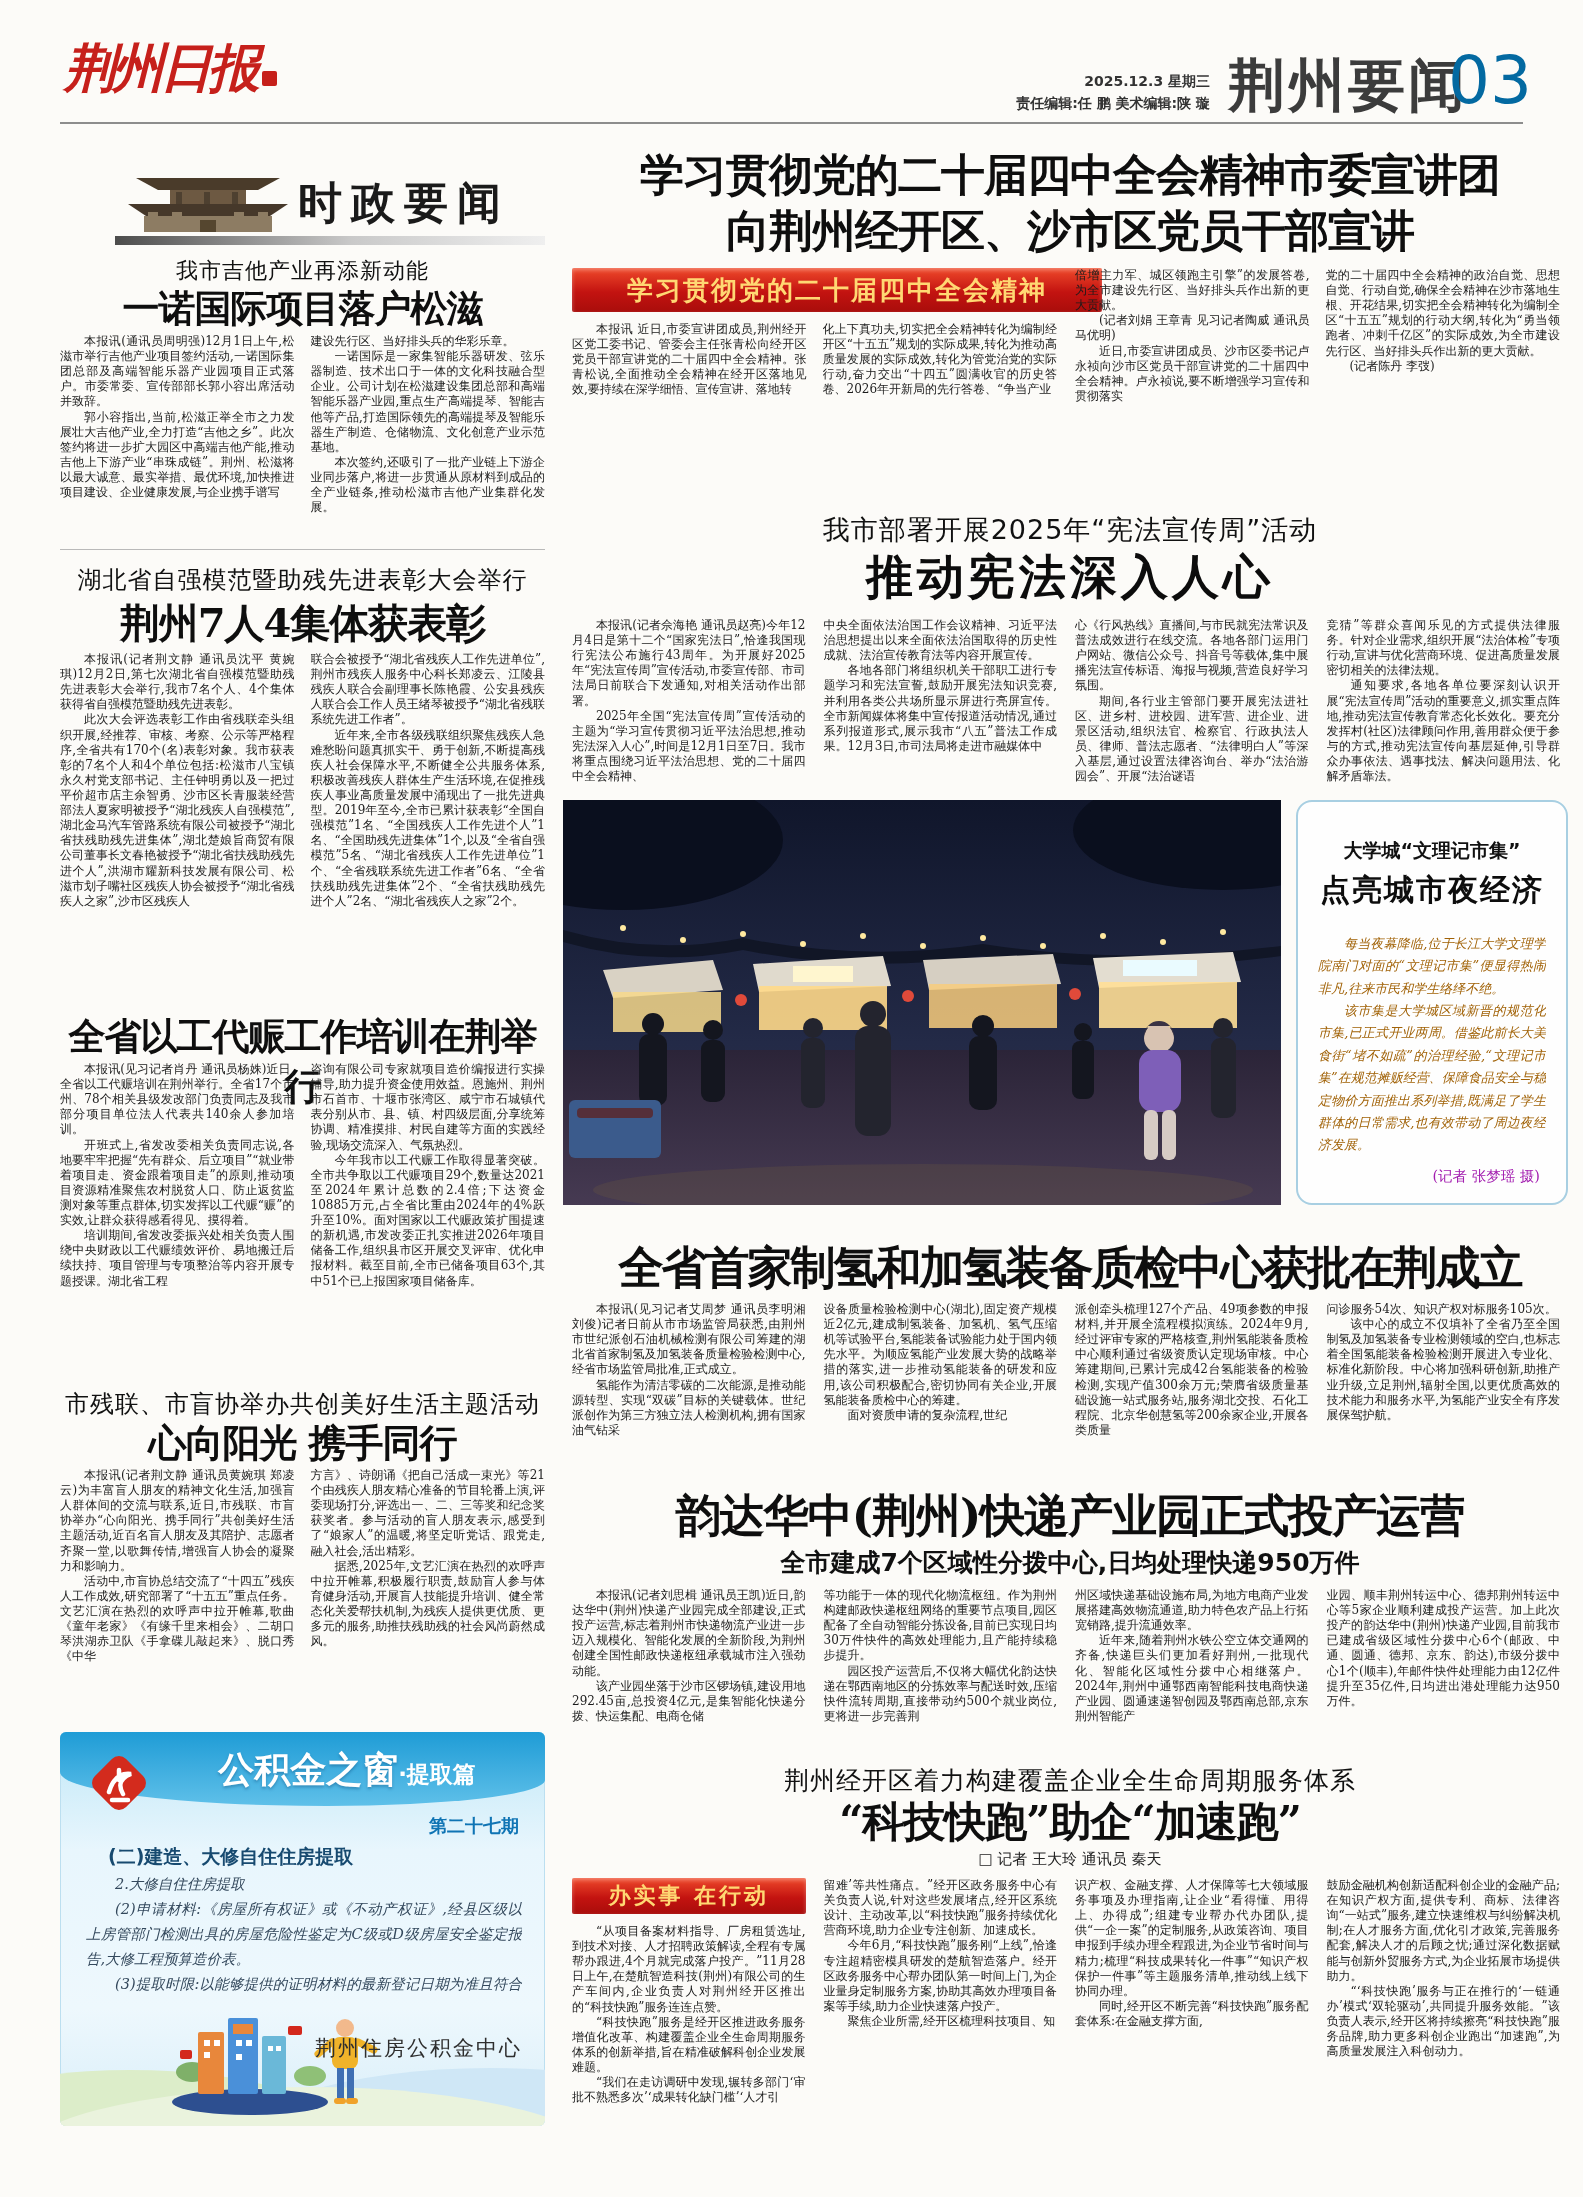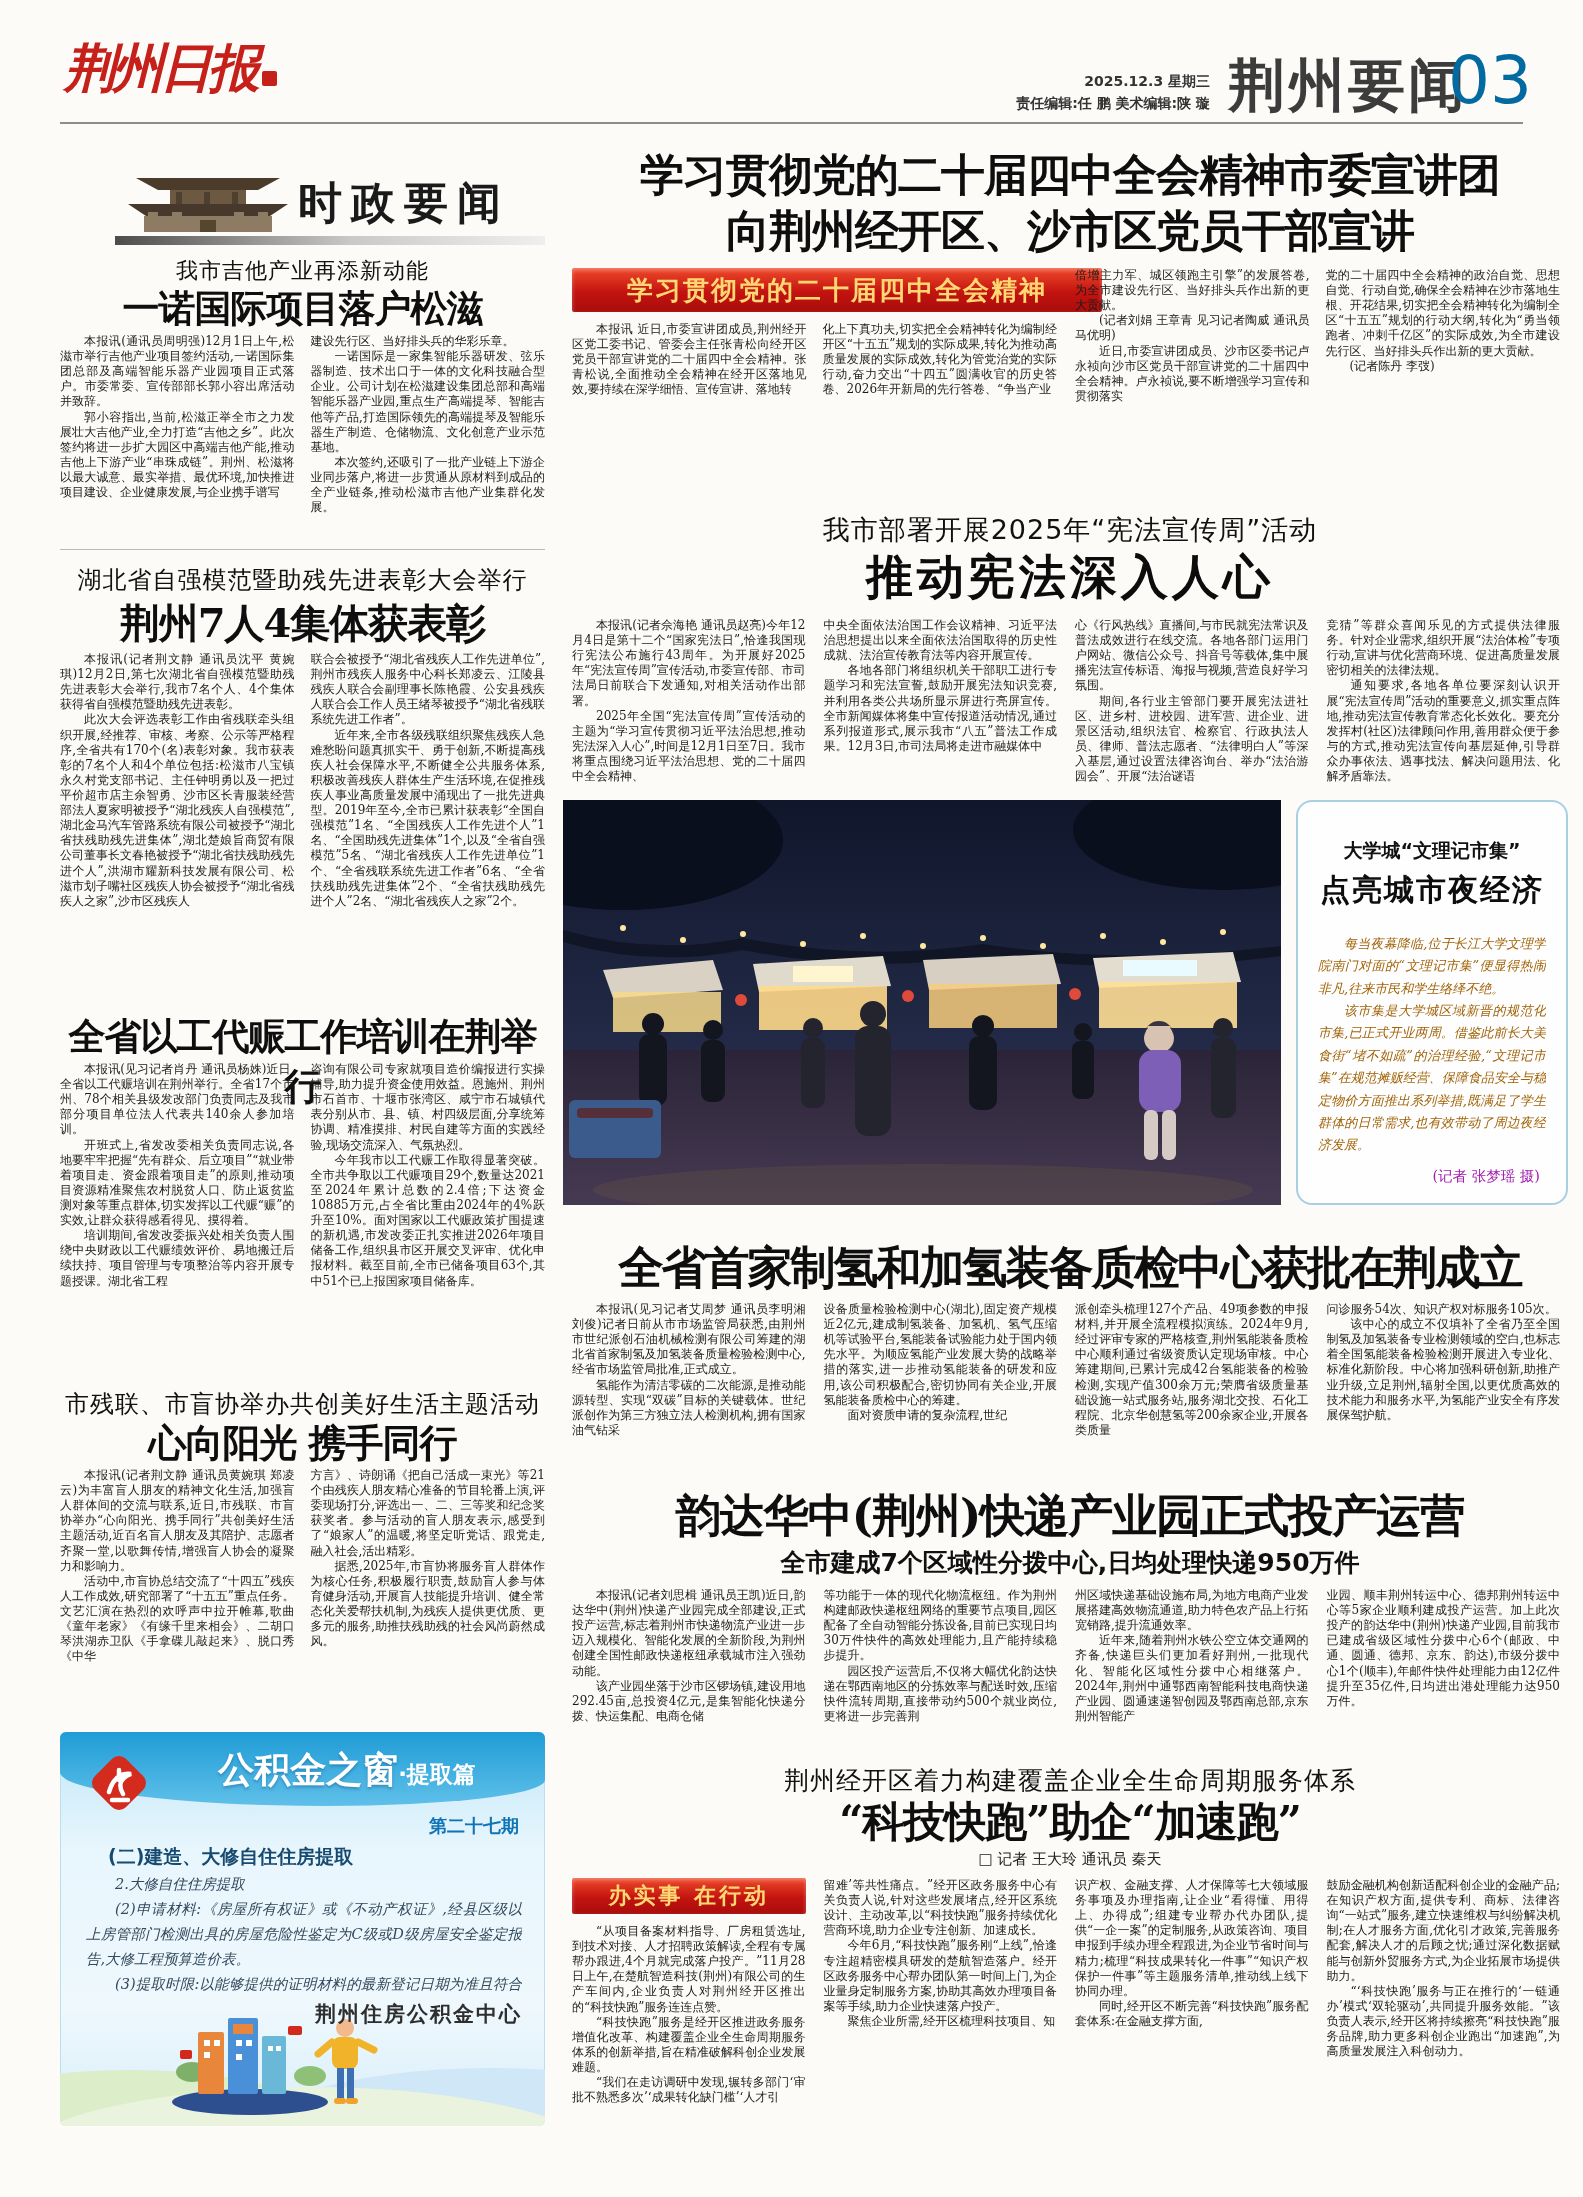--- a/index.html
+++ b/index.html
@@ -43,21 +43,21 @@
             background:linear-gradient(180deg,#1f9cd6,#5fc0e9);
             border-radius:0 0 45% 55%/0 0 26px 34px;}
   .gjj-title{font-family:"DejaVu Serif",serif;font-weight:bold;color:#fff;font-size:36px;
              text-shadow:0 2px 3px rgba(0,60,110,.35);}
   .gjj-sub{color:#ffffff;font-size:23px;font-weight:bold;}
   .gjj-issue{color:#0f74b4;font-weight:bold;font-size:18px;}
   .gjj-head{color:#174a70;font-weight:bold;font-size:19px;}
   .gjj-body{font-family:"DejaVu Serif",serif;font-style:italic;font-size:14.5px;line-height:1.72;
             color:#33485c;text-align:justify;}
   .gjj-body p{margin:0;text-indent:2em;}
-  .gjj-org{font-size:21px;font-weight:bold;color:#2e2e2e;letter-spacing:2px;}
+  .gjj-org{font-size:21px;font-weight:normal;color:#2e2e2e;letter-spacing:2px;margin-top:34px;}
   
   .cap{border:2px solid #a8cfe2;border-radius:16px;background:#fefefe;}
   .cap-t1{font-size:19px;font-weight:bold;color:#111;}
   .cap-t2{font-family:"DejaVu Serif",serif;font-size:30px;font-weight:bold;color:#0d0d0d;letter-spacing:2px;}
   .cap-body{font-family:"DejaVu Serif",serif;font-style:italic;font-size:13px;line-height:1.72;
             color:#a16207;text-align:justify;}
   .cap-body p{margin:0;text-indent:2em;}
   .cap-credit{font-family:"DejaVu Serif",serif;font-size:14.5px;color:#a21caf;text-align:right;}
   .subhead{font-weight:bold;color:#101010;}
   .byline{font-size:15px;color:#222;}
@@ -138,21 +138,21 @@
 
 <div class="abs ctr eyebrow" style="left:60px;top:1388px;width:485px;font-size:24px;">市残联、市盲协举办共创美好生活主题活动</div>
 <div class="abs ctr hl" style="left:60px;top:1418px;width:485px;font-size:38px;">心向阳光  携手同行</div>
 <div class="abs cols" style="left:60px;top:1468px;width:485px;height:240px;">
   <div class="bt">
       <p>本报讯(记者荆文静 通讯员黄婉琪 郑凌云)为丰富盲人朋友的精神文化生活,加强盲人群体间的交流与联系,近日,市残联、市盲协举办“心向阳光、携手同行”共创美好生活主题活动,近百名盲人朋友及其陪护、志愿者齐聚一堂,以歌舞传情,增强盲人协会的凝聚力和影响力。</p>
       <p>活动中,市盲协总结交流了“十四五”残疾人工作成效,研究部署了“十五五”重点任务。文艺汇演在热烈的欢呼声中拉开帷幕,歌曲《童年老家》《有缘千里来相会》、二胡口琴洪湖赤卫队《手拿碟儿敲起来》、脱口秀《中华</p>
     </div>
   <div class="bt cont">
       <p>方言》、诗朗诵《把自己活成一束光》等21个由残疾人朋友精心准备的节目轮番上演,评委现场打分,评选出一、二、三等奖和纪念奖获奖者。参与活动的盲人朋友表示,感受到了“娘家人”的温暖,将坚定听党话、跟党走,融入社会,活出精彩。</p>
-      <p>据悉,2025年,市盲协将服务盲人群体作为核心任务,积极履行职责,鼓励盲人参与体育健身活动,开展盲人技能提升培训、健全常态化关爱帮扶机制,为残疾人提供更优质、更多元的服务,助推扶残助残的社会风尚蔚然成风。</p>
+      <p>据悉,2025年,文艺汇演在热烈的欢呼声中拉开帷幕,积极履行职责,鼓励盲人参与体育健身活动,开展盲人技能提升培训、健全常态化关爱帮扶机制,为残疾人提供更优质、更多元的服务,助推扶残助残的社会风尚蔚然成风。</p>
     </div>
 </div>
 
 <div class="abs gjj" style="left:60px;top:1732px;width:485px;height:394px;">
   <div class="gjj-band"></div>
   <svg class="abs" style="left:16px;top:8px;z-index:3;" width="86" height="86" viewBox="0 0 86 86">
     <rect x="21" y="21" width="44" height="44" rx="10" fill="#d32b1d" transform="rotate(45 43 43)"></rect>
     <path d="M33 52 q6-20 22-18 q-16 6-8 20 M43 30 v10 M36 60 h16" stroke="#ffffff" stroke-width="4.5" fill="none" stroke-linecap="round"></path>
   </svg>
   <div class="abs" style="left:112px;top:14px;z-index:3;width:350px;text-align:center;">

